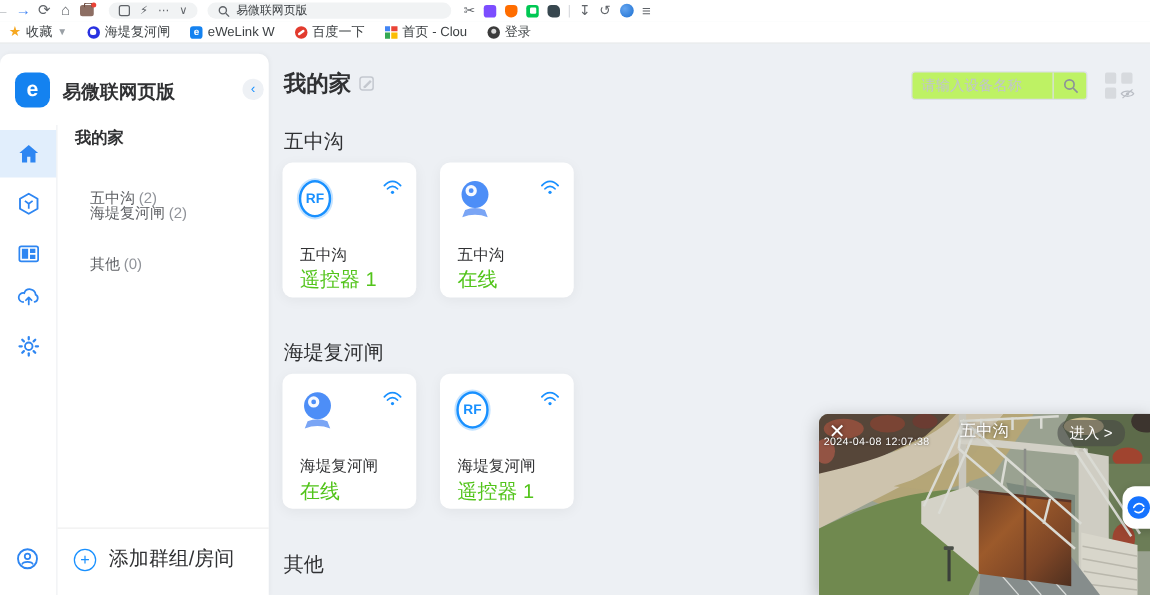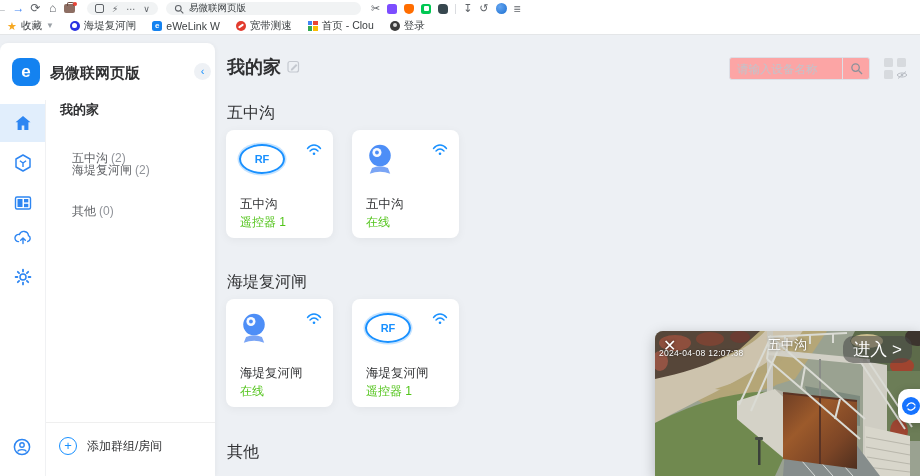--- a/index.html
+++ b/index.html
@@ -60,46 +60,46 @@
   .collapse-btn { position:absolute; left:194px; top:20px; width:17px; height:17px; border-radius:50%; background:#eef1f5; color:#1890ff; font-size:11px; text-align:center; line-height:16px; }
   .rail-divider { position:absolute; left:45px; top:57px; width:1px; height:376px; background:#f0f1f3; }
   .rail-active { position:absolute; left:0; top:61px; width:45px; height:38px; background:#e1eefc; }
   .rail-icon { position:absolute; left:13px; width:20px; height:20px; }
   .nav-home { position:absolute; left:60px; top:58px; font-size:13px; font-weight:bold; color:#303133; }
   .nav-item { position:absolute; left:72px; font-size:12px; color:#606266; }
   .nav-item span.cnt { color:#909399; margin-left:3px; }
   .nav-divider { position:absolute; left:46px; top:379px; width:169px; height:1px; background:#efefef; }
   .add-row { position:absolute; left:59px; top:394px; display:flex; align-items:center; gap:10px; }
   .plus-circle { width:18px; height:18px; border-radius:50%; border:1.4px solid #1890ff; color:#1890ff; font-size:13px; line-height:15px; text-align:center; }
-  .add-label { font-size:12px; color:#303133; }
+  .add-label { font-size:16px; color:#303133; }
 
   
   .page-title { position:absolute; left:227px; top:55px; font-size:18px; font-weight:bold; color:#303133; }
   .edit-icon { position:absolute; left:287px; top:60px; }
-  .search-box { position:absolute; left:729px; top:57px; width:141px; height:23px; background:#fca5a5; border:1px solid #dcdfe6; border-radius:3px; display:flex; }
+  .search-box { position:absolute; left:729px; top:57px; width:141px; height:23px; background:#bef264; border:1px solid #dcdfe6; border-radius:3px; display:flex; }
   .search-box input { flex:1; border:none; outline:none; background:none; font-size:11.5px; color:#333; padding:0 7px; width:100px; font-family:inherit; }
   .search-box input::placeholder { color:#c0c4cc; }
   .search-btn { width:27px; border-left:1px solid #dcdfe6; display:flex; align-items:center; justify-content:center; }
   .view-toggles { position:absolute; left:884px; top:58px; width:26px; height:22px; }
   .vt-sq { position:absolute; width:9px; height:9px; background:#d7dade; border-radius:1.5px; }
   .section-title { position:absolute; left:227px; font-size:16px; color:#303133; }
   .dev-card { position:absolute; width:107px; height:108px; background:#fff; border-radius:8px; box-shadow:0 2px 10px rgba(0,0,0,.05); }
-  .rf-badge { position:absolute; left:13px; top:14px; width:46px; height:30px; border-radius:50%; border:2px solid #1890ff; box-shadow:0 0 0 1.5px rgba(24,144,255,.25); color:#1890ff; font-size:11px; font-weight:bold; text-align:center; line-height:27px; }
+  .rf-badge { position:absolute; left:13px; top:14px; width:26px; height:30px; border-radius:50%; border:2px solid #1890ff; box-shadow:0 0 0 1.5px rgba(24,144,255,.25); color:#1890ff; font-size:11px; font-weight:bold; text-align:center; line-height:27px; }
   .cam-badge { position:absolute; left:11px; top:12px; }
   .wifi-ic { position:absolute; right:11px; top:14px; }
   .dev-name { position:absolute; left:14px; top:66px; font-size:12.5px; color:#303133; white-space:nowrap; }
-  .dev-status { position:absolute; left:14px; top:84px; font-size:12px; color:#52c41a; }
+  .dev-status { position:absolute; left:14px; top:84px; font-size:16px; color:#52c41a; }
 
   
   .cam-preview { position:absolute; left:655px; top:331px; width:265px; height:145px; border-radius:8px 0 0 0; overflow:hidden; box-shadow:0 4px 14px rgba(0,0,0,.25); }
   .cam-preview svg.scene { position:absolute; left:0; top:0; }
   .cam-ts { position:absolute; left:4px; top:17px; font-size:8.5px; color:#fff; letter-spacing:.3px; text-shadow:0 0 2px rgba(0,0,0,.6); }
   .cam-close { position:absolute; left:8px; top:7px; color:#fff; font-size:16px; line-height:16px; text-shadow:0 0 3px rgba(0,0,0,.6); }
   .cam-title { position:absolute; left:50%; top:5px; transform:translateX(-50%); color:#fff; font-size:13px; text-shadow:0 0 3px rgba(0,0,0,.6); }
-  .cam-enter { position:absolute; right:8px; top:5px; background:rgba(70,70,70,.55); color:#fff; font-size:17px; padding:2px 10px; border-radius:10px; }
+  .cam-enter { position:absolute; right:20px; top:5px; background:rgba(70,70,70,.55); color:#fff; font-size:12px; padding:2px 10px; border-radius:10px; }
   .float-widget { position:absolute; left:898px; top:389px; width:26px; height:34px; background:#fff; border-radius:10px 0 0 10px; box-shadow:0 2px 8px rgba(0,0,0,.2); }
   .float-widget .blue-circ { position:absolute; left:4px; top:8px; width:18px; height:18px; border-radius:50%; background:#1673ff; }
 </style>
 </head>
 <body>
 
 <div class="screen">
 
   <div class="chrome-bar">
     <div class="nav-glyph back">←</div>
@@ -143,21 +143,21 @@
     <div class="bm-item">
       <span class="fav baidu"></span>
       <span>海堤复河闸</span>
     </div>
     <div class="bm-item">
       <span class="fav ewelink">e</span>
       <span>eWeLink W</span>
     </div>
     <div class="bm-item">
       <span class="fav speed"></span>
-      <span>宽带测速</span>
+      <span>百度一下</span>
     </div>
     <div class="bm-item">
       <span class="fav grid">
           <i></i>
           <i></i>
           <i></i>
           <i></i>
         </span>
       <span>首页 - Clou</span>
     </div>

